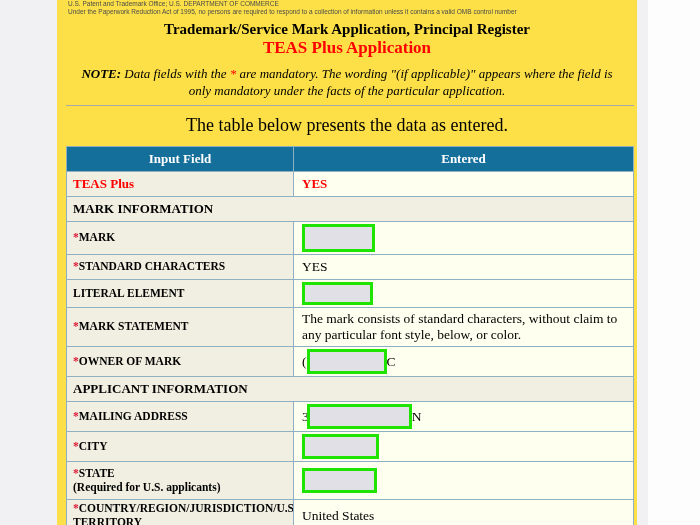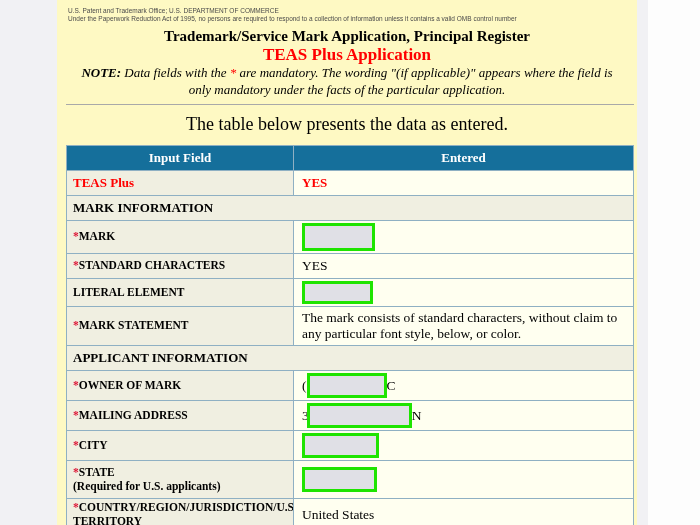--- a/index.html
+++ b/index.html
@@ -11,38 +11,38 @@
     background: #fdfdfd;
     font-family: "Liberation Serif", "DejaVu Serif", serif;
     color: #000;
   }
   .side-strip { position: absolute; top: 0; bottom: 0; background: #f1f1f4; }
   #strip-left  { left: 0; width: 57px; }
   #strip-right { left: 637px; width: 11px; }
   #page {
     position: absolute; left: 57px; top: 0;
     width: 580px; height: 525px;
-    background: #fef9c3;
-    padding-top: 7px;
+    background: #fde047;
+    padding-top: 0;
   }
   .agency {
     font-family: "Liberation Sans", sans-serif;
     font-size: 6.5px; line-height: 8px; color: #4a4a4a;
     margin-left: 11px;
   }
   .title {
     margin-top: 4px; text-align: center;
     font-size: 15px; font-weight: bold; line-height: 18px;
   }
   .subtitle {
     margin-top: 2px; text-align: center;
     font-size: 17px; font-weight: bold; color: #ff0000; line-height: 16px;
   }
   .note {
-    margin: 2px auto 0; width: 540px; text-align: center;
+    margin: 10px auto 0; width: 540px; text-align: center;
     font-style: italic; font-size: 13px; line-height: 16.5px;
   }
   .note b { font-weight: bold; }
   .note .star { color: #ff0000; font-style: italic; }
   .divider {
     margin: 6px 0 0 9px; width: 568px;
     border: none; border-top: 1px solid #a9a9a9; height: 0;
   }
   .intro {
     margin-top: 9px; text-align: center; font-size: 18px;
@@ -158,26 +158,26 @@
         <td class="lbl"><span>LITERAL ELEMENT</span></td>
         <td class="val"><span class="rbox rb-literal"></span></td>
       </tr>
 
       <tr class="h39">
         <td class="lbl"><span class="ast">*</span><span>MARK STATEMENT</span></td>
         <td class="val">The mark consists of standard characters, without claim to any particular font style, below, or color.</td>
       </tr>
 
       <tr class="h25">
-        <td class="section" colspan="2">APPLICANT INFORMATION</td>
-      </tr>
-
-      <tr class="h25">
         <td class="lbl"><span class="ast">*</span><span>OWNER OF MARK</span></td>
         <td class="val"><span class="frag">(</span><span class="rbox rb-owner"></span><span class="frag">C</span></td>
+      </tr>
+
+      <tr class="h25">
+        <td class="section" colspan="2">APPLICANT INFORMATION</td>
       </tr>
 
       <tr class="h26">
         <td class="lbl"><span class="ast">*</span><span>MAILING ADDRESS</span></td>
         <td class="val"><span class="frag">3</span><span class="rbox rb-mailing"></span><span class="frag">N</span></td>
       </tr>
 
       <tr class="h26">
         <td class="lbl"><span class="ast">*</span><span>CITY</span></td>
         <td class="val"><span class="rbox rb-city"></span></td>

